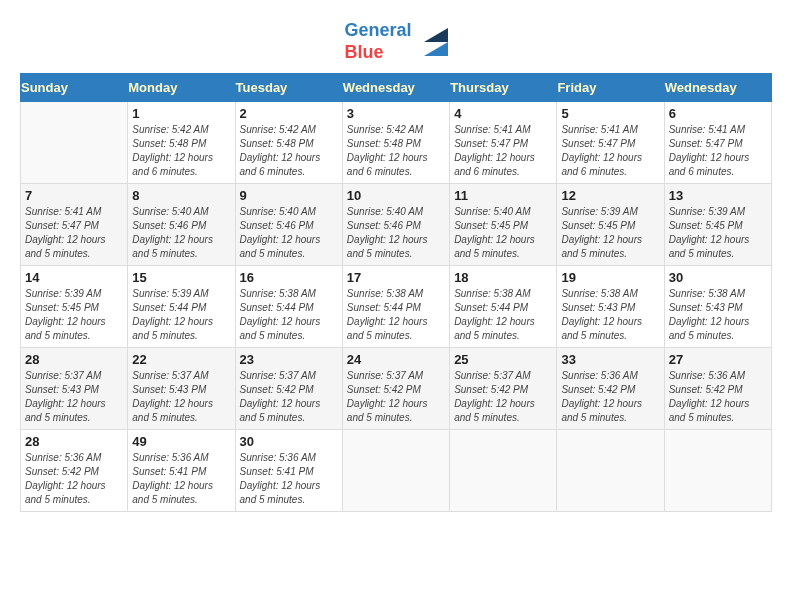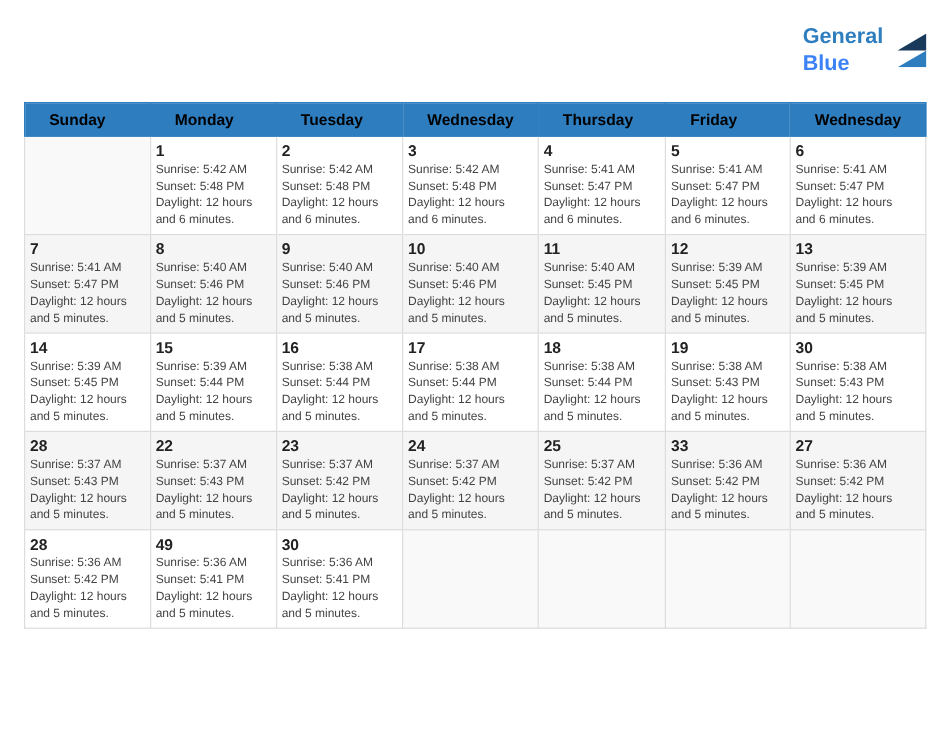--- a/index.html
+++ b/index.html
@@ -5,23 +5,23 @@
     * { box-sizing: border-box; margin: 0; padding: 0; }
     body {
       font-family: Arial, sans-serif;
       background: #fff;
       width: 792px;
       min-height: 612px;
       padding: 20px;
     }
     .header-area {
       display: flex;
-      justify-content: flex-end;
+      justify-content: center;
       align-items: flex-start;
-      margin-bottom: 22px;
+      margin-bottom: 10px;
     }
     .logo {
       display: flex;
       align-items: center;
     }
     .logo-text {
       font-size: 18px;
       font-weight: bold;
       color: #1a3a5c;
       line-height: 1.2;
@@ -46,22 +46,22 @@
       font-size: 16px;
       color: #555;
     }
     table {
       width: 100%;
       border-collapse: collapse;
       font-size: 11px;
     }
     thead tr th {
       background: #2e7dbf;
-      color: #000000;
-      padding: 6px 20px;
+      color: #fef9c3;
+      padding: 6px 0;
       text-align: left;
       font-size: 13px;
       font-weight: bold;
       border: 1px solid #2e7dbf;
     }
     tbody tr {
       border-bottom: 1px solid #ccc;
     }
     tbody tr td {
       border: 1px solid #ddd;
@@ -75,39 +75,40 @@
       font-size: 13px;
       font-weight: bold;
       color: #222;
       display: block;
       margin-bottom: 2px;
     }
     .day-info {
       font-size: 10px;
       color: #444;
       line-height: 1.4;
+      font-style: italic;
     }
     .empty-cell {
       background: #f9f9f9;
     }
     tbody tr:nth-child(odd) {
       background: #fff;
     }
     tbody tr:nth-child(even) {
       background: #f5f5f5;
     }
   </style>
 </head>
 <body>
 
 <div class="header-area">
   <div class="logo">
     <div>
       <div class="logo-text">
-        <span>General</span><br><span style="color:#3b82f6;">Blue</span>
+        <span>General</span><br><span style="color:#ef4444;">Blue</span>
       </div>
     </div>
     <svg class="logo-icon" viewBox="0 0 32 28" xmlns="http://www.w3.org/2000/svg">
       <polygon points="8,28 32,14 32,28" fill="#2e7dbf"></polygon>
       <polygon points="8,14 32,0 32,14" fill="#1a3a5c"></polygon>
     </svg>
   </div>
   <div class="title-area">
     <div class="calendar-title"></div>
     <div class="calendar-subtitle"></div>

